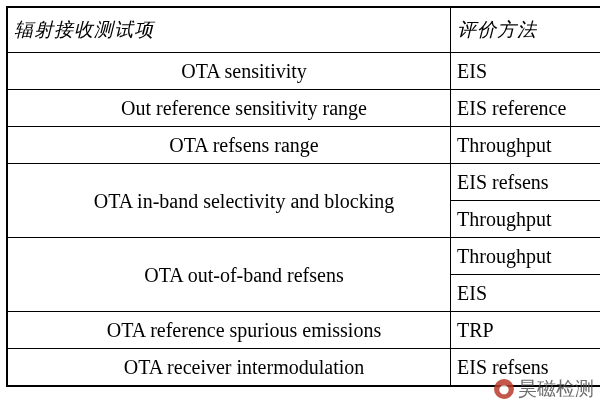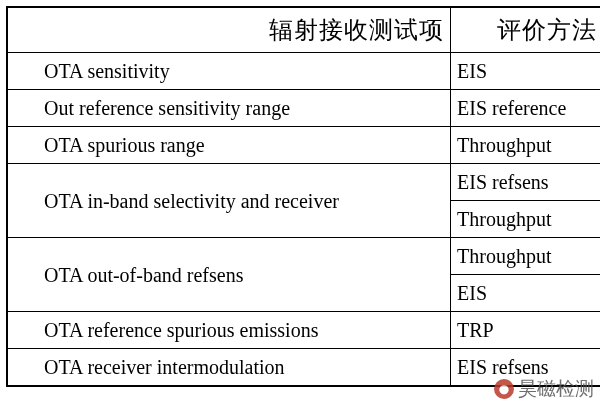--- a/index.html
+++ b/index.html
@@ -28,34 +28,35 @@
   }
   table.spec-table td, table.spec-table th {
     border: 1px solid #000000;
     padding: 2px 6px;
     vertical-align: middle;
     font-weight: normal;
   }
   .col-item { width: 430px; }
   .col-method { width: 140px; }
   thead td, thead th {
-    text-align: right;
-    font-size: 24px;
+    text-align: left;
+    font-size: 19px;
     height: 40px;
     font-family: "DejaVu Sans", sans-serif;
     font-weight: bold;
     letter-spacing: 1px;
+    font-style: italic;
   }
   tbody td {
     font-size: 20px;
     height: 32px;
     line-height: 1.1;
   }
   tbody td.item {
-    text-align: left;
+    text-align: center;
     padding-left: 36px;
   }
   tbody td.method {
     text-align: left;
   }
   
   table.spec-table {
     border: 2px solid #000000;
   }
   .watermark {
@@ -99,25 +100,25 @@
     <tbody>
       <tr>
         <td class="item" rowspan="1">OTA sensitivity</td>
         <td class="method">EIS</td>
       </tr>
       <tr>
         <td class="item" rowspan="1">Out reference sensitivity range</td>
         <td class="method">EIS reference</td>
       </tr>
       <tr>
-        <td class="item" rowspan="1">OTA spurious range</td>
+        <td class="item" rowspan="1">OTA refsens range</td>
         <td class="method">Throughput</td>
       </tr>
       <tr>
-        <td class="item" rowspan="2">OTA in-band selectivity and receiver</td>
+        <td class="item" rowspan="2">OTA in-band selectivity and blocking</td>
         <td class="method">EIS refsens</td>
       </tr>
       <tr>
         <td class="method">Throughput</td>
       </tr>
       <tr>
         <td class="item" rowspan="2">OTA out-of-band refsens</td>
         <td class="method">Throughput</td>
       </tr>
       <tr>

